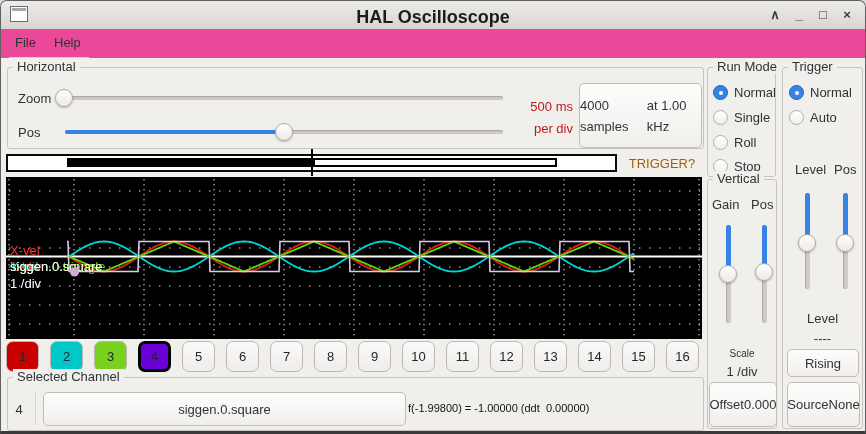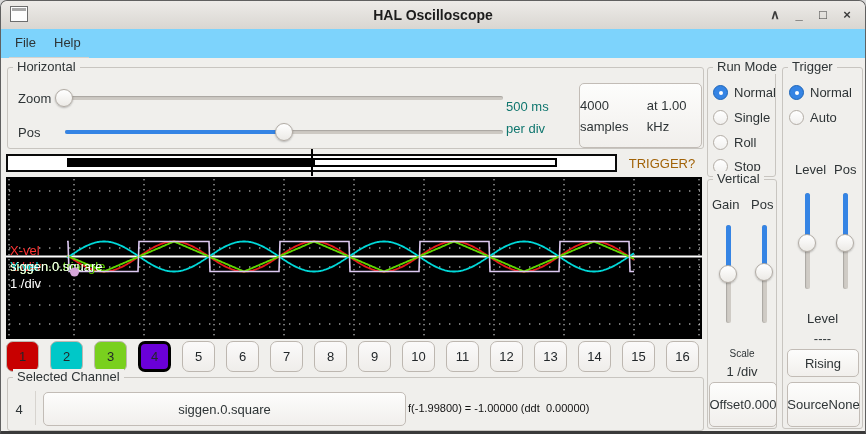--- a/index.html
+++ b/index.html
@@ -5,24 +5,24 @@
   html,body{margin:0;padding:0;background:#d8d8d8;}
   body{width:866px;height:434px;font-family:"Liberation Sans",sans-serif;-webkit-font-smoothing:antialiased;}
   .win{position:relative;width:866px;height:434px;box-sizing:border-box;background:#f0efec;
        border:1px solid #606060;border-bottom:3px solid #3a3a3a;border-radius:7px 7px 0 0;overflow:hidden;}
   .abs{position:absolute;}
   
   .titlebar{position:absolute;left:0;top:0;right:0;height:28px;
     background:linear-gradient(#edebe8,#d9d6d1);border-bottom:1px solid #b7b3ad;border-radius:6px 6px 0 0;}
   .wicon{position:absolute;left:9px;top:5px;width:18px;height:16px;background:#fdfdfd;border:1px solid #6d6d6d;box-sizing:border-box;}
   .wicon::after{content:'';position:absolute;left:1px;top:1px;right:1px;height:3px;background:#a8a8a8;}
-  .wtitle{position:absolute;left:0;right:0;top:6px;text-align:center;font-size:14px;font-weight:bold;color:#1c1c1c;}
+  .wtitle{position:absolute;left:0;right:0;top:6px;text-align:center;font-size:18px;font-weight:bold;color:#1c1c1c;}
   .wctl{position:absolute;top:5px;width:20px;height:18px;text-align:center;font-size:13px;font-weight:bold;color:#3b3b3b;line-height:18px;}
   
-  .menubar{position:absolute;left:0;top:28px;right:0;height:29px;background:#7dd3fc;}
+  .menubar{position:absolute;left:0;top:28px;right:0;height:29px;background:#ec4899;}
   .menuitem{position:absolute;top:6px;font-size:13px;color:#2e3436;}
   .menu-underline{position:absolute;left:8px;top:56px;width:80px;height:1px;background:#d6d3ce;}
   
   .group{position:absolute;border:1px solid #c8c5c0;border-radius:3px;box-sizing:border-box;}
   .gtitle{position:absolute;top:-9px;left:5px;background:#f0efec;padding:0 4px;font-size:13px;color:#2e3436;white-space:nowrap;}
   .lbl{font-size:13px;color:#2e3436;white-space:nowrap;}
   .ctr{display:flex;align-items:center;justify-content:center;text-align:center;}
   
   .htrack{position:absolute;height:4px;border-radius:2px;background:#cdc9c3;box-shadow:inset 0 1px 1px rgba(0,0,0,.18);}
   .hfill{position:absolute;height:4px;border-radius:2px;background:#3584e4;}
@@ -81,21 +81,21 @@
   <div class="group" style="left:6px;top:66px;width:697px;height:82px">
     <span class="gtitle">Horizontal</span>
   </div>
   <span class="lbl abs" style="left:17px;top:90px">Zoom</span>
   <div class="htrack" style="left:56px;top:95px;width:446px"></div>
   <div class="knob" style="left:54px;top:88px"></div>
   <span class="lbl abs" style="left:17px;top:124px">Pos</span>
   <div class="htrack" style="left:64px;top:129px;width:438px"></div>
   <div class="hfill" style="left:64px;top:129px;width:219px"></div>
   <div class="knob" style="left:274px;top:122px"></div>
-  <div class="abs" style="left:505px;top:95px;width:67px;font-size:13px;color:#0f766e;line-height:22px">
+  <div class="abs" style="left:505px;top:95px;width:67px;text-align:right;font-size:13px;color:#b91c1c;line-height:22px">
     <div>500 ms</div>
     <div>per div</div>
   </div>
   <div class="btn" style="left:578px;top:82px;width:123px;height:65px;line-height:21px">
     <div>4000 samples</div>
     <div>at 1.00 kHz</div>
   </div>
 
   <div class="rec-outer">
     <div class="rec-fill"></div>

